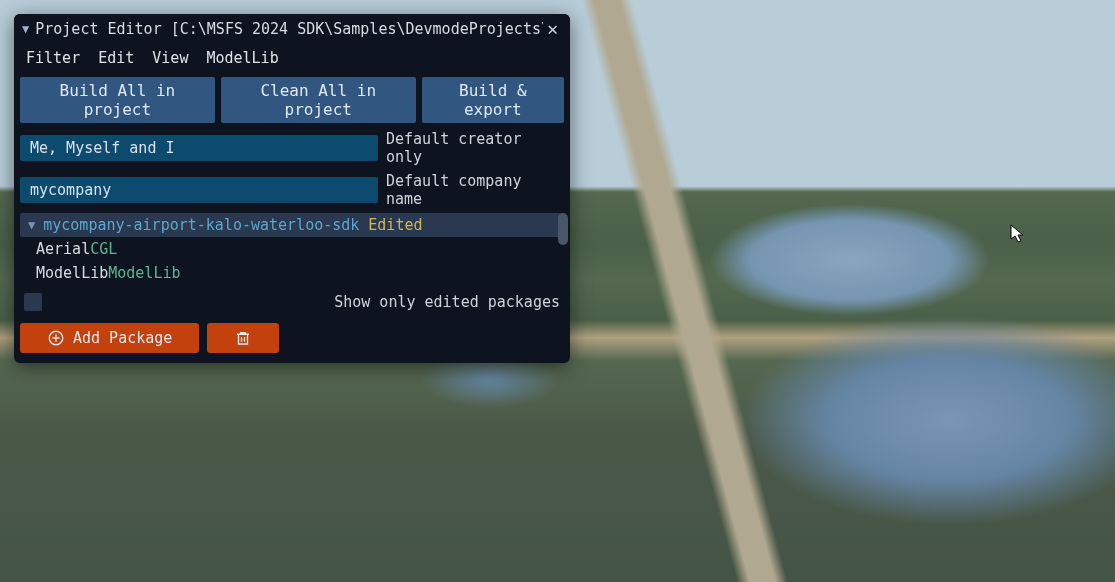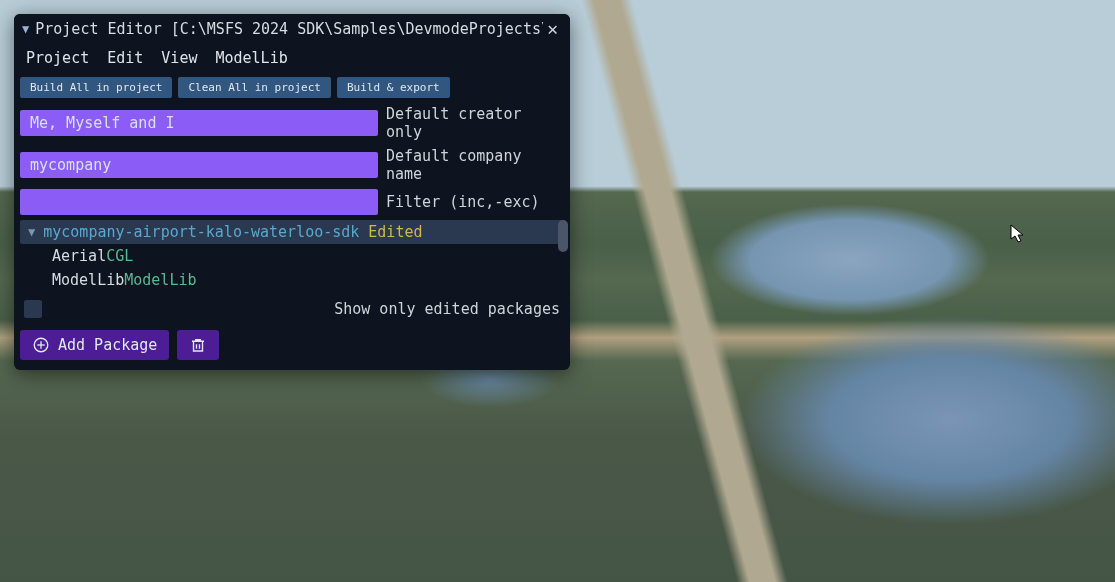--- a/index.html
+++ b/index.html
@@ -96,32 +96,32 @@
     }
     
     .btn {
       background: #315680;
       color: #e0e8f0;
       padding: 4px 10px;
       border-radius: 2px;
       cursor: pointer;
       border: none;
       font-family: inherit;
-      font-size: 11px;
+      font-size: 16px;
     }
     
     .field-row {
       display: flex;
       align-items: center;
       padding: 3px 6px;
       gap: 8px;
     }
     
     .field-input {
-      background: #8b5cf6;
+      background: #0c4a6e;
       color: #d8e0e8;
       padding: 4px 10px;
       border: none;
       border-radius: 2px;
       width: 358px;
       font-family: inherit;
       font-size: 15px;
     }
     
     .field-label {
@@ -146,21 +146,21 @@
     }
     
     .tree-arrow {
       color: #7a95b5;
       margin-right: 8px;
       font-size: 12px;
     }
     
     .pkg-name { color: #5aa8d0; }
     .pkg-status { color: #d0b850; margin-left: 9px; }
-    .asset-name { color: #d8dce0; margin-left: 24px; }
+    .asset-name { color: #d8dce0; margin-left: 8px; }
     .asset-type { color: #5ab890; margin-left: 0; }
     
     .scrollbar-thumb {
       position: absolute;
       right: 2px;
       top: 2px;
       width: 10px;
       height: 32px;
       background: #4a5568;
       border-radius: 5px;
@@ -181,23 +181,23 @@
       border-radius: 2px;
     }
     
     .action-row {
       display: flex;
       gap: 8px;
       padding: 8px 6px 10px 6px;
     }
     
     .action-btn {
-      background: #4c1d95;
+      background: #c2410c;
       color: #e0e8f0;
-      padding: 6px 12px;
+      padding: 6px 27px;
       border-radius: 3px;
       cursor: pointer;
       display: flex;
       align-items: center;
       gap: 8px;
       border: none;
       font-family: inherit;
       font-size: 15px;
     }
     
@@ -224,21 +224,21 @@
 
 <div class="panel">
 
   <div class="titlebar">
     <span class="collapse-arrow">▼</span>
     <span class="titlebar-text">Project Editor [C:\MSFS 2024 SDK\Samples\DevmodeProjects\</span>
     <span class="close-btn">✕</span>
   </div>
 
   <div class="menubar">
-    <span>Project</span>
+    <span>Filter</span>
     <span>Edit</span>
     <span>View</span>
     <span>ModelLib</span>
   </div>
 
   <div class="btn-row">
     <button class="btn">Build All in project</button>
     <button class="btn">Clean All in project</button>
     <button class="btn">Build &amp; export</button>
   </div>
@@ -246,24 +246,20 @@
   <div class="field-row">
     <input class="field-input" value="Me, Myself and I" style="">
     <span class="field-label">Default creator only</span>
   </div>
 
   <div class="field-row">
     <input class="field-input" value="mycompany" style="">
     <span class="field-label">Default company name</span>
   </div>
 
-  <div class="field-row">
-    <input class="field-input" value="" style="">
-    <span class="field-label">Filter (inc,-exc)</span>
-  </div>
 
   <div class="tree-container">
     <div class="tree-row selected">
       <span class="tree-arrow">▼</span>
       <span class="pkg-name">mycompany-airport-kalo-waterloo-sdk</span>
       <span class="pkg-status">Edited</span>
     </div>
     <div class="tree-row">
       <span class="asset-name">Aerial</span>
       <span class="asset-type">CGL</span>

